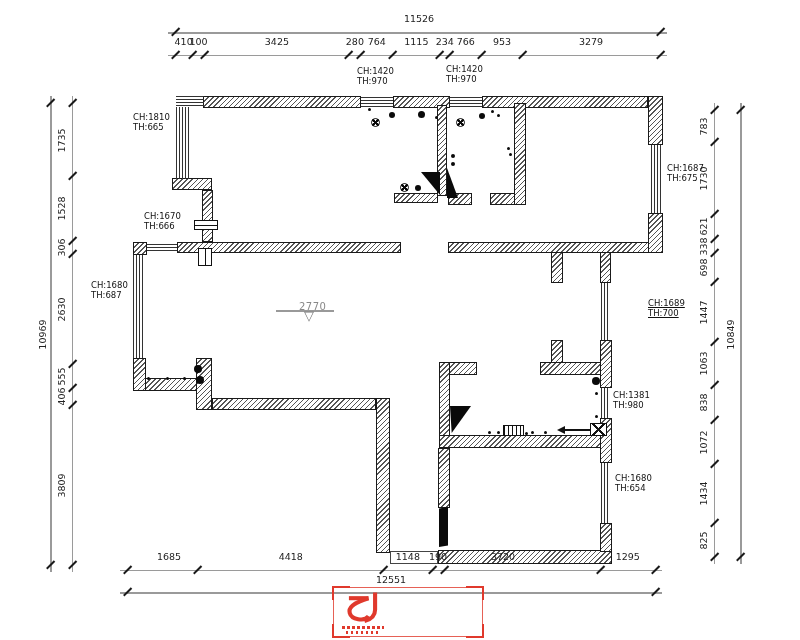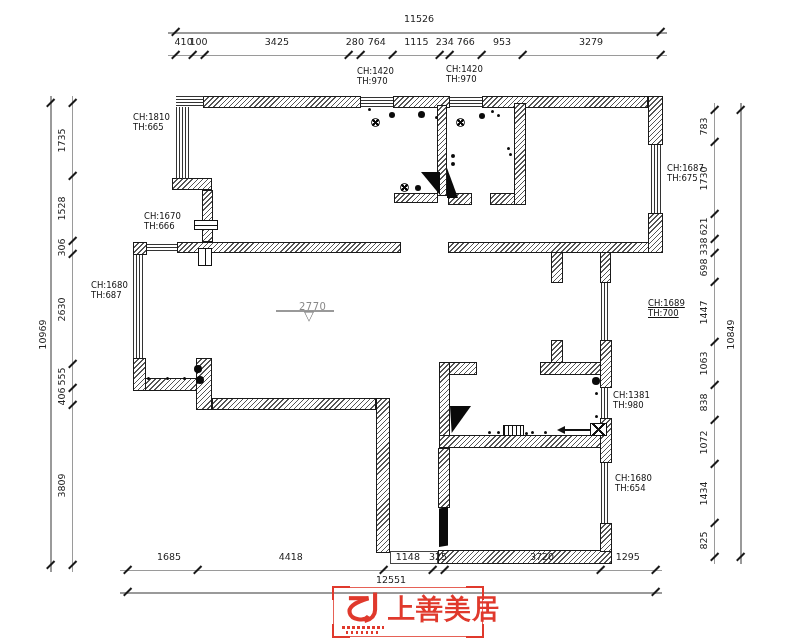--- a/index.html
+++ b/index.html
@@ -167,23 +167,23 @@
       <div class="dimtick" style="left: 121.5px; top: 591.2px;"></div>
       <div class="dimtick" style="left: 649.5px; top: 591.2px;"></div>
       <div class="dimlabel" style="left: 351px; top: 573px; width: 80px;">12551</div>
       <div class="dimtick" style="left: 121.5px; top: 569.2px;"></div>
       <div class="dimlabel" style="left: 129px; top: 550px; width: 80px;">1685</div>
       <div class="dimtick" style="left: 192.385px; top: 569.2px;"></div>
       <div class="dimlabel" style="left: 250.814px; top: 550px; width: 80px;">4418</div>
       <div class="dimtick" style="left: 378.243px; top: 569.2px;"></div>
       <div class="dimlabel" style="left: 367.89px; top: 550px; width: 80px;">1148</div>
       <div class="dimtick" style="left: 426.538px; top: 569.2px;"></div>
-      <div class="dimlabel" style="left: 398.032px; top: 550px; width: 80px;">325</div>
+      <div class="dimlabel" style="left: 398.032px; top: 550px; width: 80px;">190</div>
       <div class="dimtick" style="left: 438.527px; top: 569.2px;"></div>
-      <div class="dimlabel" style="left: 502px; top: 550px; width: 80px;">3720</div>
+      <div class="dimlabel" style="left: 463px; top: 550px; width: 80px;">3720</div>
       <div class="dimtick" style="left: 595.021px; top: 569.2px;"></div>
       <div class="dimlabel" style="left: 587.761px; top: 550px; width: 80px;">1295</div>
       <div class="dimtick" style="left: 649.5px; top: 569.2px;"></div>
       <div class="dimline" style="left: 72px; top: 96px; width: 1px; height: 476px;"></div>
       <div class="dimline" style="left: 50px; top: 96px; width: 2px; height: 476px;"></div>
       <div class="dimtick" style="left: 44.5px; top: 102.2px;"></div>
       <div class="dimtick" style="left: 44.5px; top: 564.2px;"></div>
       <div class="dimlabel vrot" style="left: 2px; top: 328px; width: 80px;">10969</div>
       <div class="dimtick" style="left: 66.5px; top: 102.2px;"></div>
       <div class="dimlabel vrot" style="left: 21px; top: 133.538px; width: 80px;">1735</div>
@@ -280,15 +280,14 @@
     <div class="lg-c lg-br"></div>
     <svg width="48" height="36" viewBox="0 0 56 44" style="position:absolute;left:5px;top:3px">
       <g fill="none" stroke="#e0392c" stroke-width="5">
         <path d="M44 3 V24 C44 33 38 36 31 38"></path>
         <path d="M12 10 H36"></path>
         <path d="M36 10 C19 15 11 21 13 28 C15 36 31 39 36 32"></path>
       </g>
     </svg>
     <div class="logo-sub1"></div>
     <div class="logo-sub2"></div>
-    <div class="logo-text">上善美居</div>
   </div>
 </div>
 
 </body></html>

